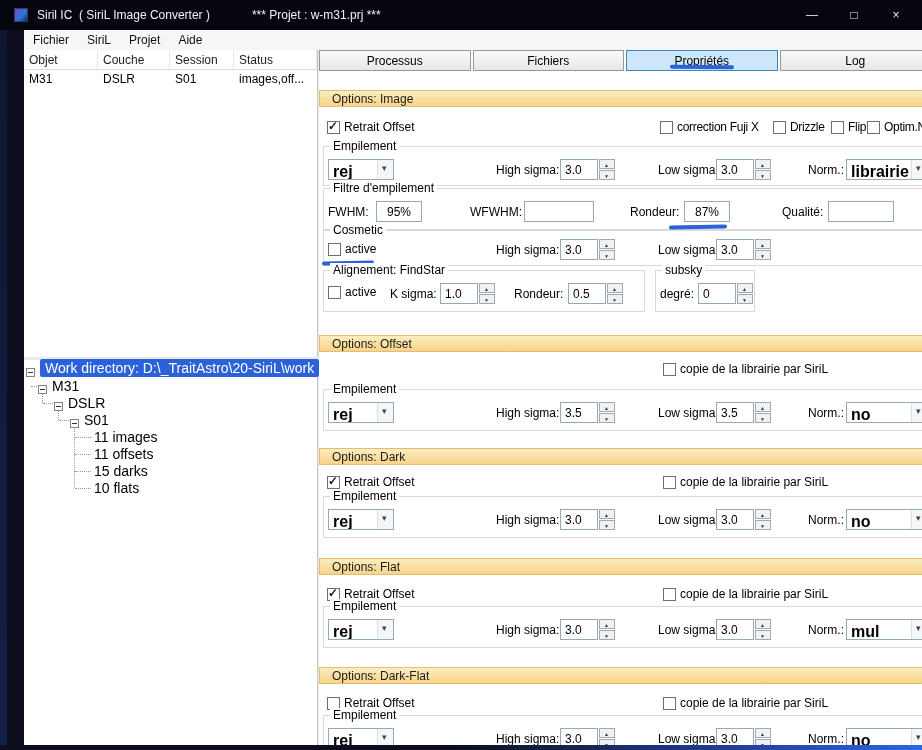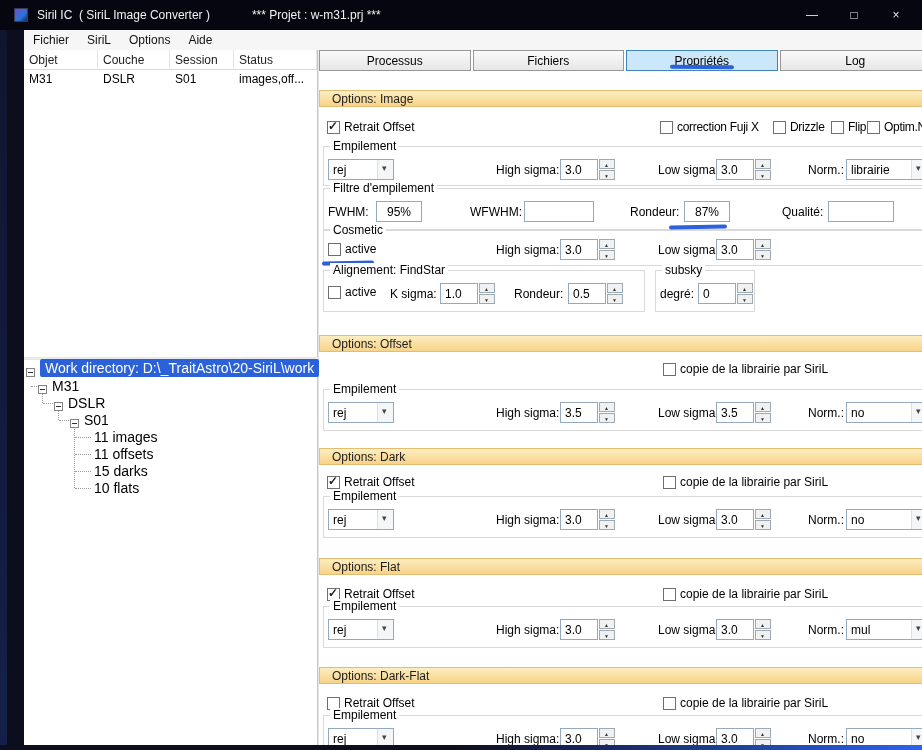--- a/index.html
+++ b/index.html
@@ -61,21 +61,21 @@
 
   .lbl { position:absolute; font-size:12px; color:#000; white-space:nowrap; }
   .tight { font-size:10.5px; letter-spacing:-0.3px; }
 
   .cb { position:absolute; display:inline-flex; align-items:center; gap:4px; }
   .box { width:13px; height:13px; border:1px solid #6f6f6f; background:#fff; position:relative; flex:none; }
   .box.checked::after { content:"✓"; position:absolute; left:0px; top:-3px; font-size:12px; font-weight:bold; color:#1a1a1a; }
   .cbl { font-size:12px; white-space:nowrap; }
 
   .combo { position:absolute; height:21px; border:1px solid #93a9bd; background:#fff; display:inline-flex; }
-  .cval { flex:1; font-size:12px; padding:3px 0 0 4px; white-space:nowrap; overflow:hidden; }
+  .cval { flex:1; font-size:16px; padding:3px 0 0 4px; white-space:nowrap; overflow:hidden;font-weight:bold; }
   .carrow { width:16px; flex:none; border-left:1px solid #d8dfe6; background:#f4f6f8; position:relative; }
   .carrow::before { content:"▾"; position:absolute; left:4px; top:3px; font-size:9px; color:#444; }
 
   .spin { position:absolute; height:21px; display:inline-flex; }
   .sval { width:38px; height:21px; border:1px solid #93a9bd; background:#fff; font-size:12px; padding:3px 0 0 4px; }
   .sbtns { width:16px; display:flex; flex-direction:column; margin-left:1px; }
   .sb { flex:1; border:1px solid #9fa9b3; background:#f0f1f3; position:relative; }
   .sb + .sb { margin-top:1px; }
   .sb.up::before, .sb.dn::before { position:absolute; left:4px; font-size:5px; color:#333; }
   .sb.up::before { content:"▲"; top:2px; }
@@ -105,21 +105,21 @@
     <span class="wbtn">□</span>
     <span class="wbtn">×</span>
   </span>
 </div>
 
 <div class="window">
 
   <div class="menubar">
     <span class="menu-item">Fichier</span>
     <span class="menu-item">SiriL</span>
-    <span class="menu-item">Options</span>
+    <span class="menu-item">Projet</span>
     <span class="menu-item">Aide</span>
   </div>
 
   <div class="table-panel">
     <div class="thead">
       <span class="th cw1">Objet</span>
       <span class="th cw2">Couche</span>
       <span class="th cw3">Session</span>
       <span class="th cw4">Status</span>
     </div>

